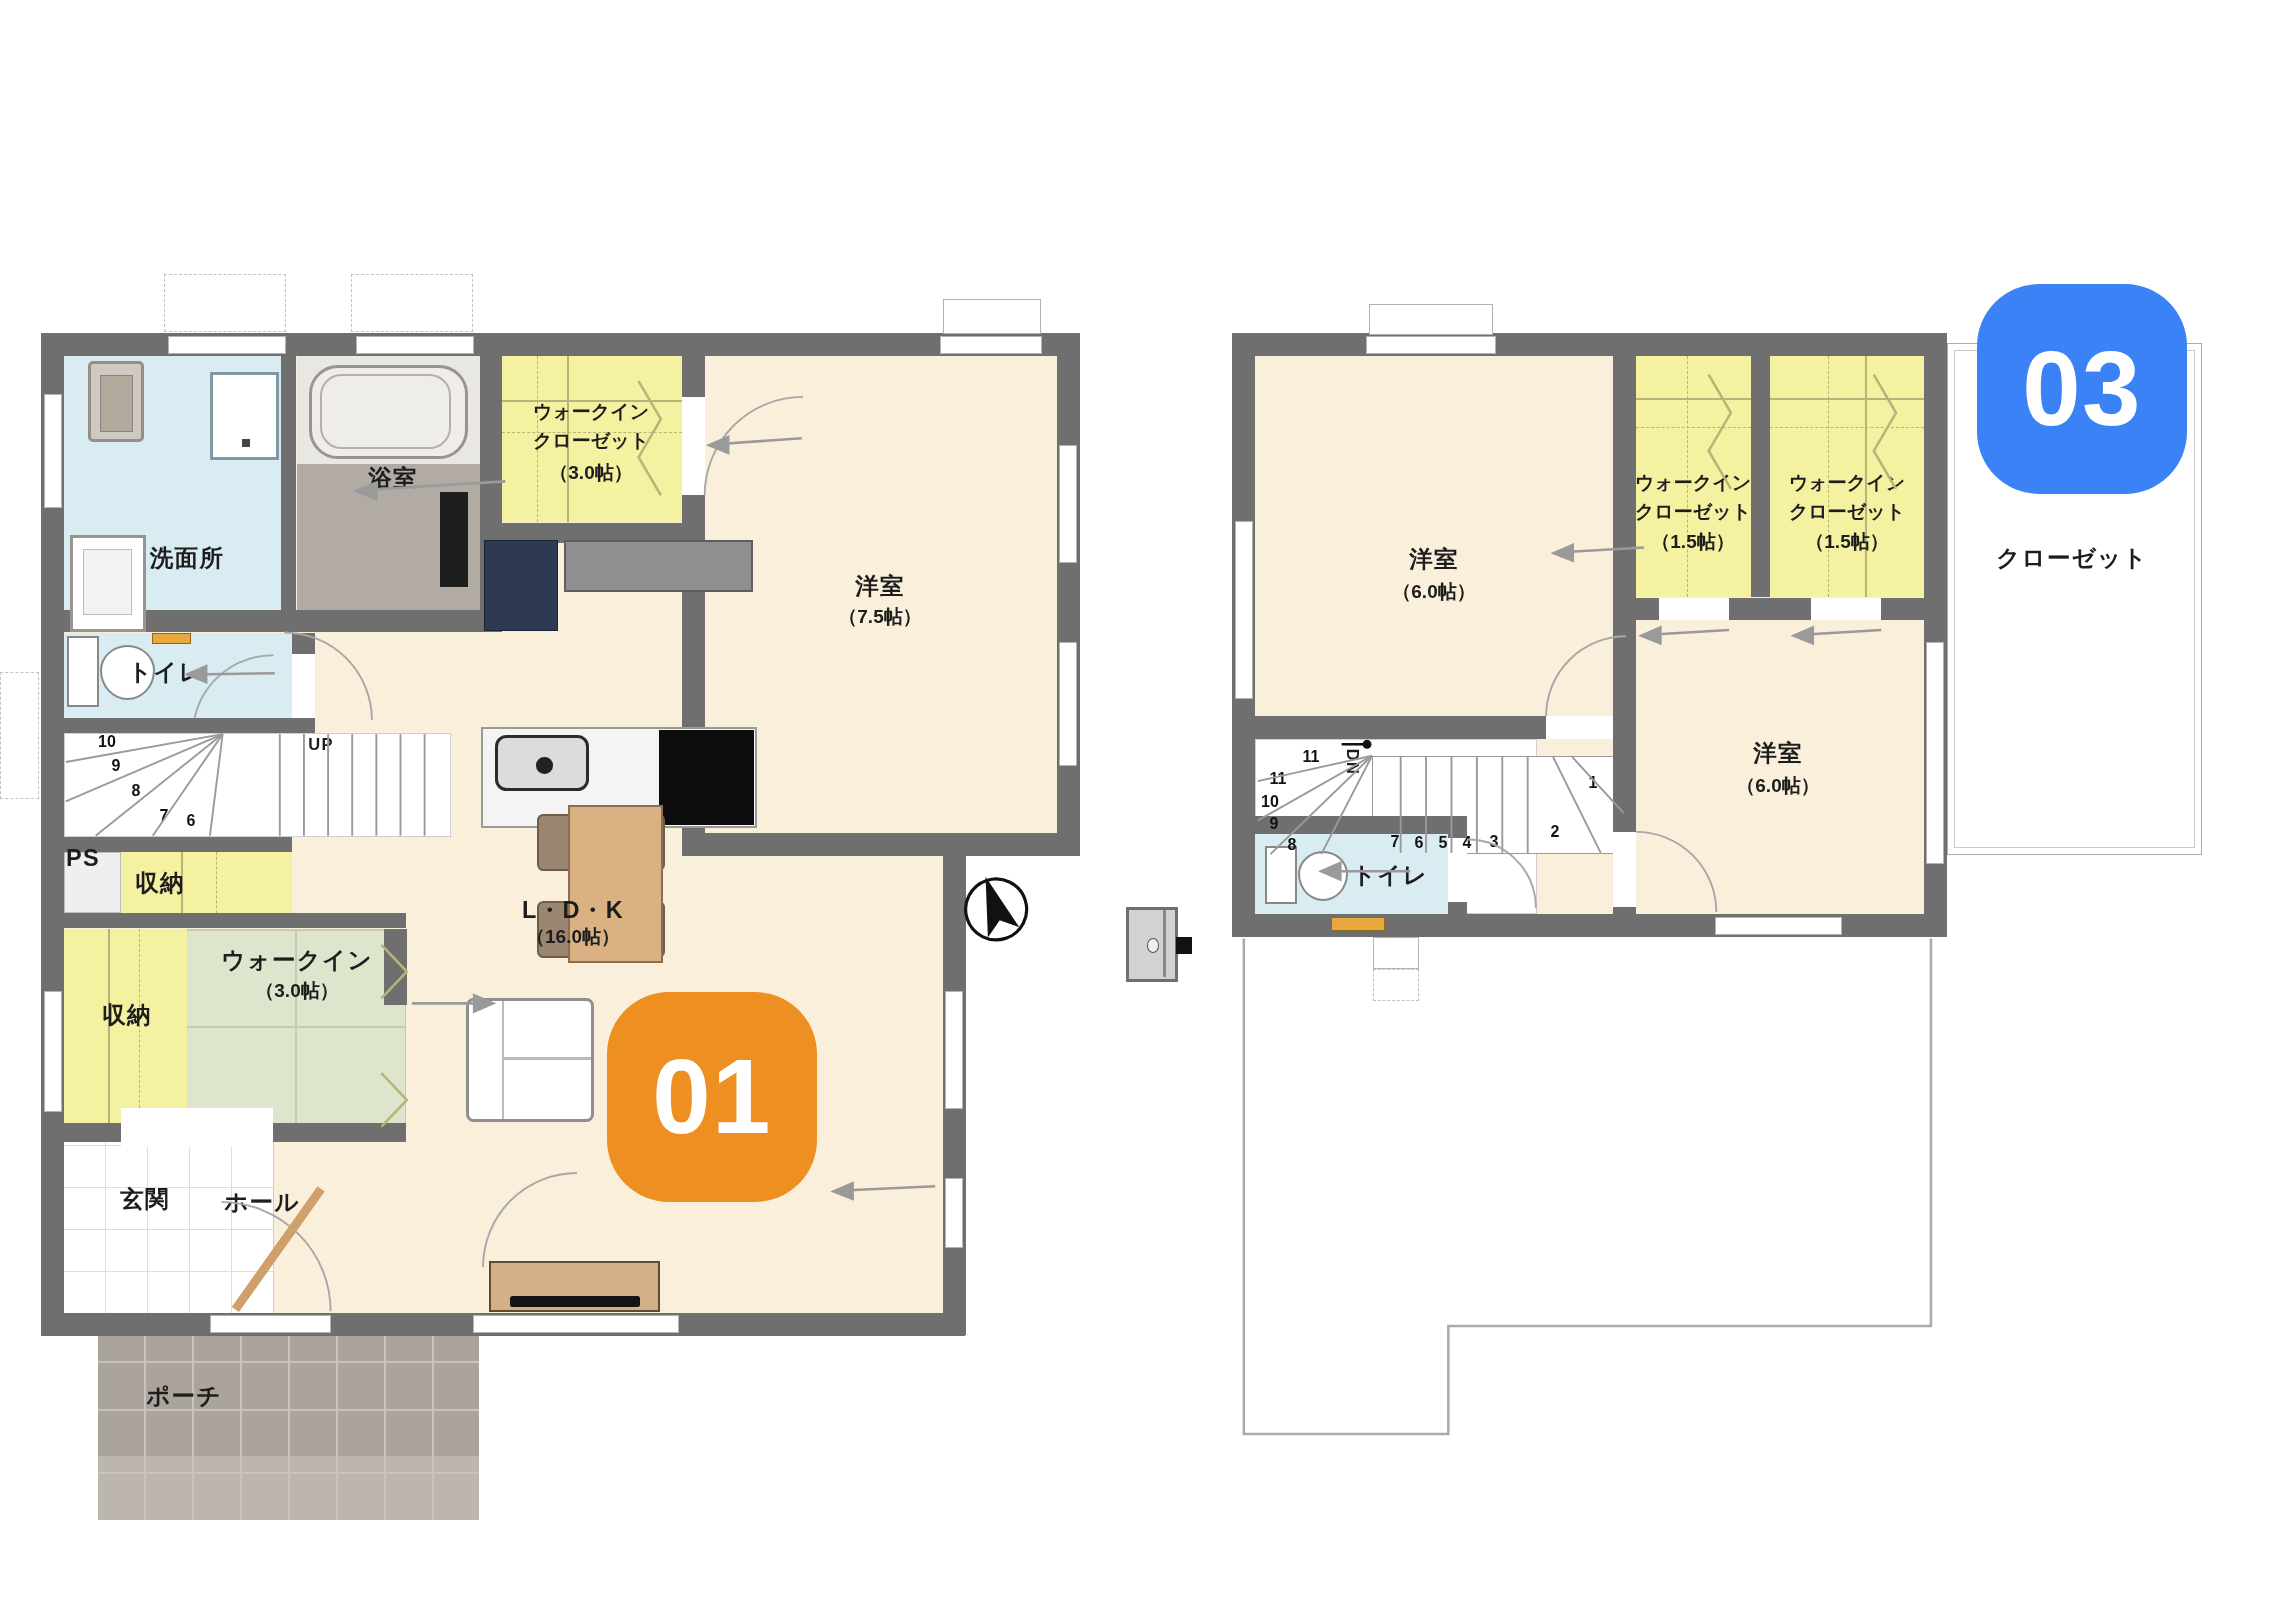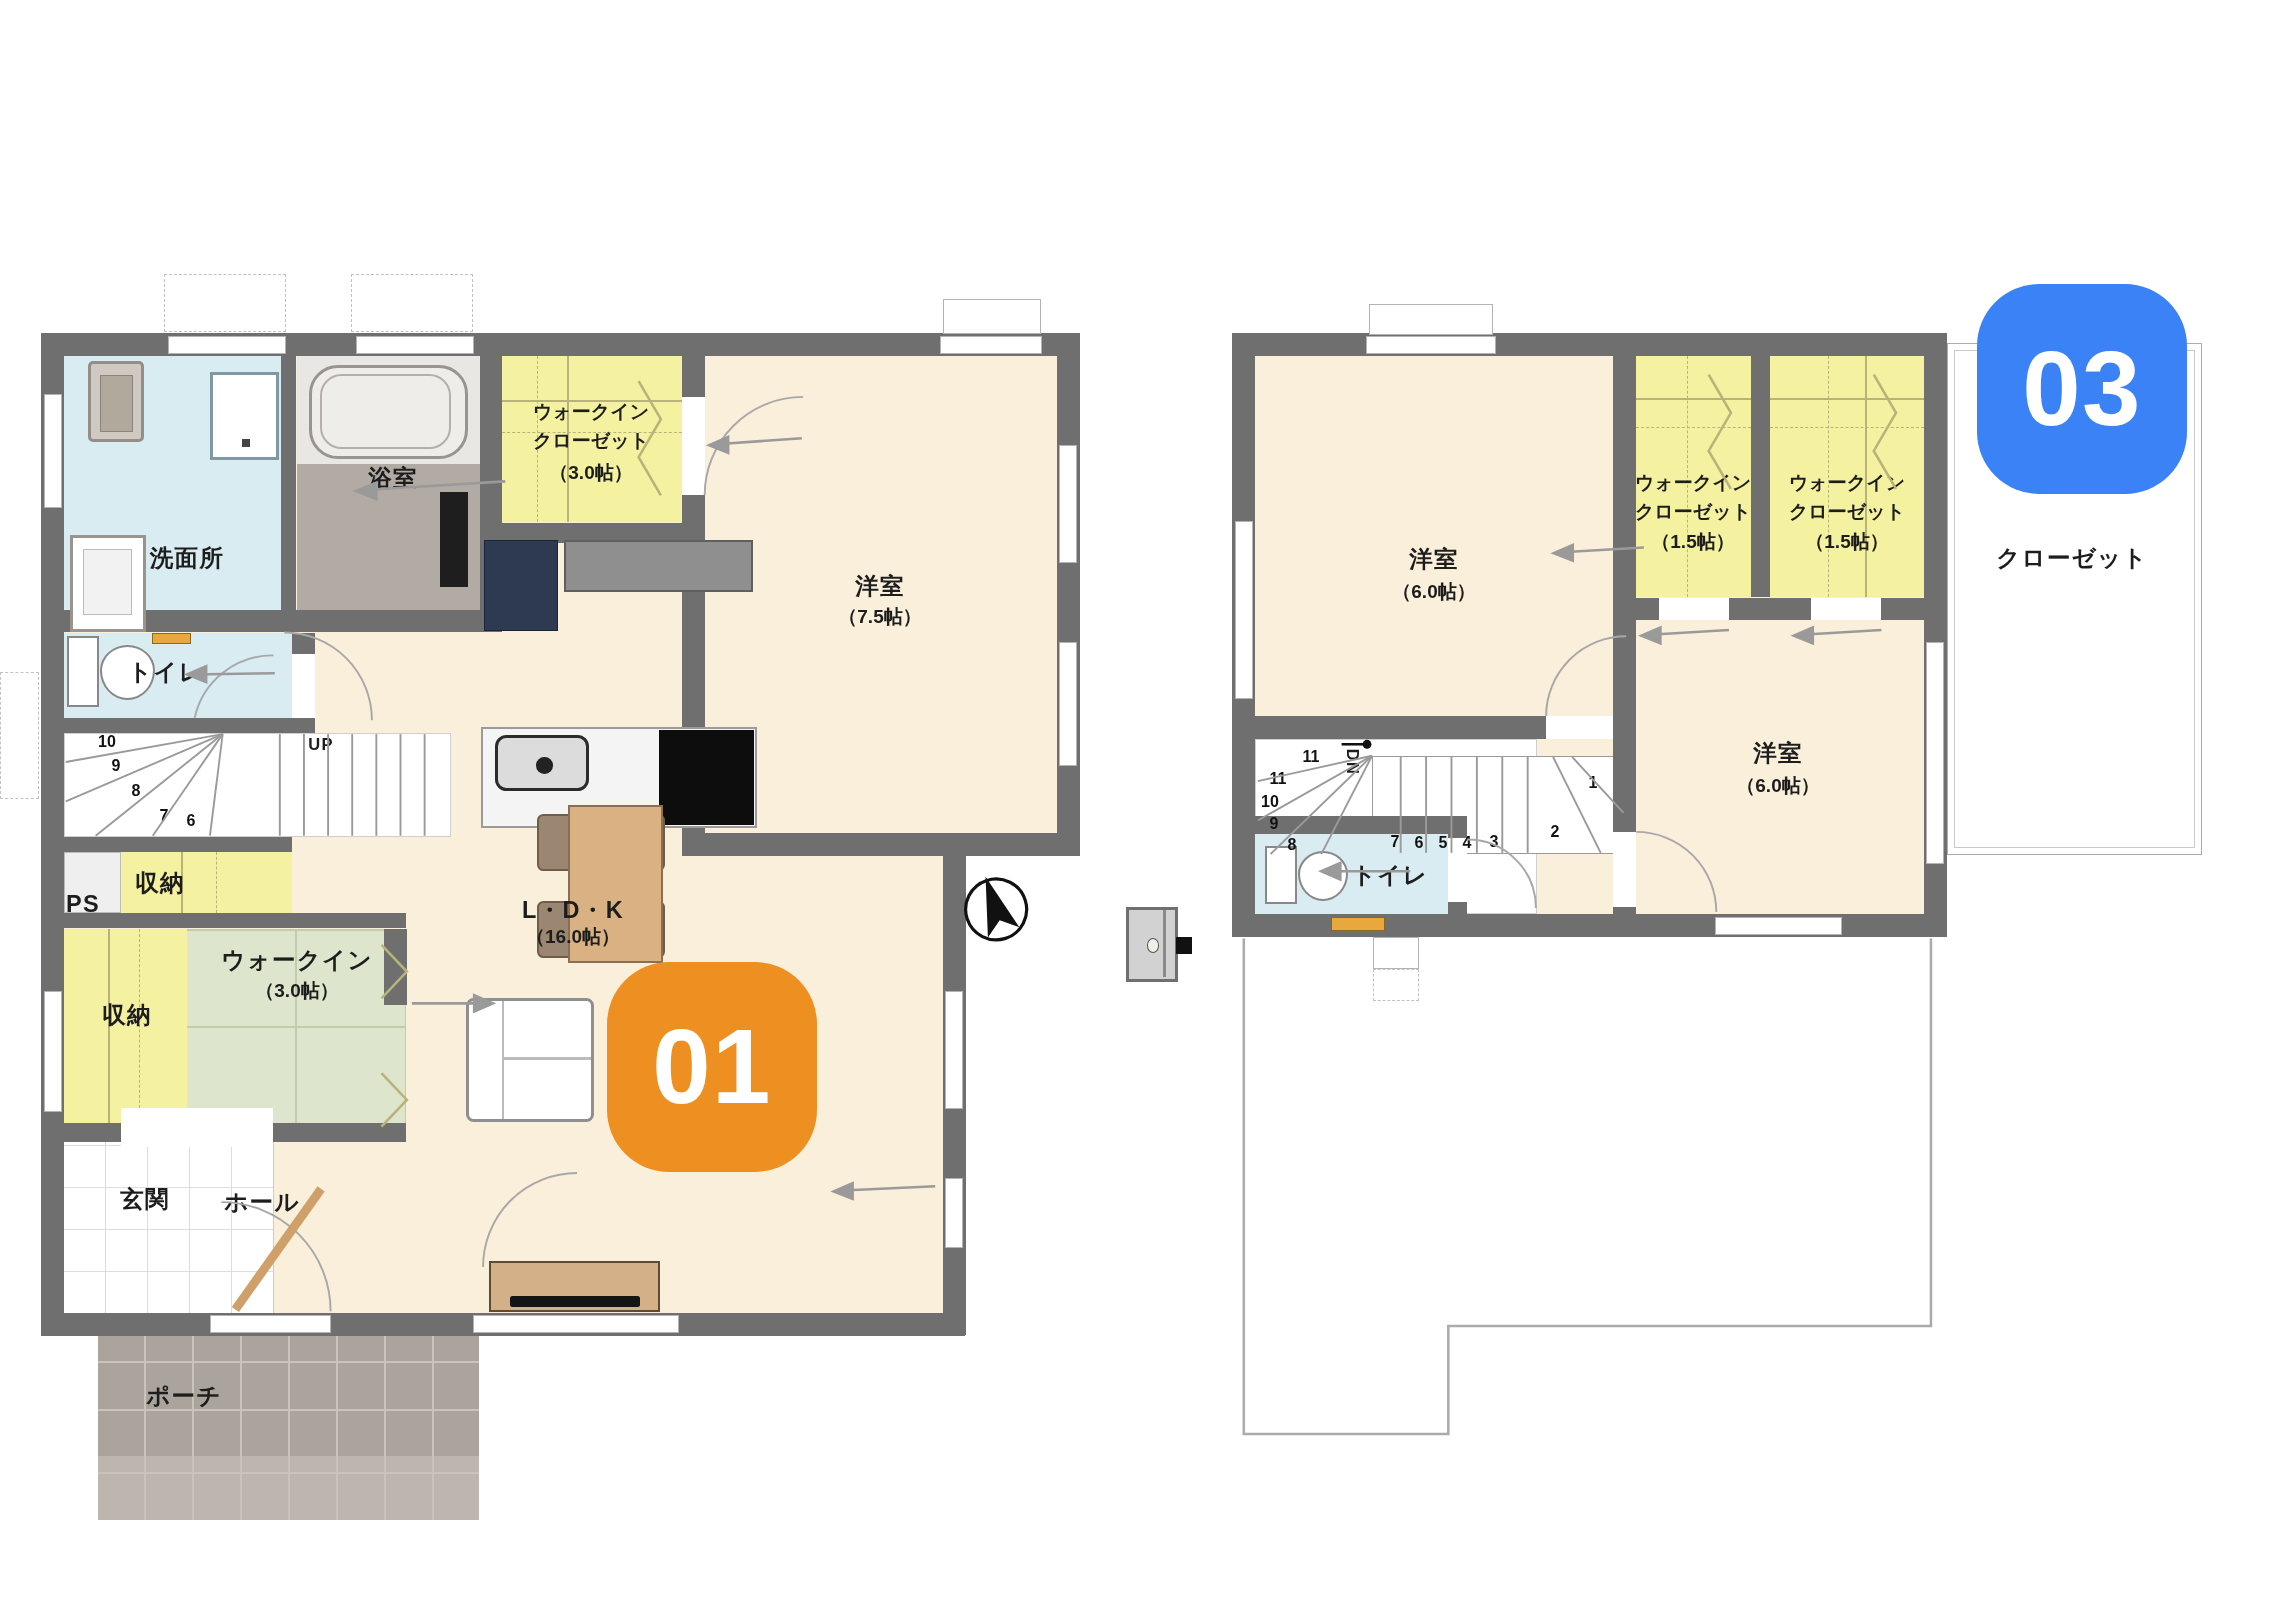--- a/index.html
+++ b/index.html
@@ -173,21 +173,21 @@
     <div class="label sub" style="left:591px;top:473px">（3.0帖）</div>
     <div class="label" style="left:880px;top:586px">洋室</div>
     <div class="label sub" style="left:880px;top:617px">（7.5帖）</div>
     <div class="label" style="left:166px;top:672px">トイレ</div>
     <div class="label small" style="left:321px;top:744px">UP</div>
     <div class="num" style="left:107px;top:742px">10</div>
     <div class="num" style="left:116px;top:766px">9</div>
     <div class="num" style="left:136px;top:791px">8</div>
     <div class="num" style="left:164px;top:816px">7</div>
     <div class="num" style="left:191px;top:821px">6</div>
-    <div class="label" style="left:83px;top:904px">PS</div>
+    <div class="label" style="left:83px;top:858px">PS</div>
     <div class="label" style="left:160px;top:883px">収納</div>
     <div class="label" style="left:127px;top:1015px">収納</div>
     <div class="label" style="left:297px;top:960px">ウォークイン</div>
     <div class="label sub" style="left:297px;top:991px">（3.0帖）</div>
     <div class="label" style="left:573px;top:910px">L・D・K</div>
     <div class="label sub" style="left:573px;top:937px">（16.0帖）</div>
     <div class="label" style="left:145px;top:1199px">玄関</div>
     <div class="label" style="left:262px;top:1202px">ホール</div>
     <div class="label" style="left:184px;top:1396px">ポーチ</div>
   </div>
@@ -363,21 +363,21 @@
       <polygon points="1568,1378 1542,1470 1568,1450 1594,1470" fill="#111"></polygon>
     </g>
   </svg>
 
   <div class="furn" style="left:1126px;top:907px;width:52px;height:75px;background:#D2D2D2;border:3.8px solid #6f6f6f">
     <div style="position:absolute;right:9px;top:0;width:3.2px;height:67px;background:#8a8a8a"></div>
     <div style="position:absolute;left:18px;top:28px;width:10.2px;height:12.7px;background:#efefe6;border:1.9px solid #555;border-radius:50%"></div>
     <div style="position:absolute;right:-16.5px;top:27px;width:15.2px;height:16.5px;background:#111"></div>
   </div>
 
-  <div class="badge" style="left: 607px; top: 962px; width: 210px; height: 210px; background: rgb(238, 143, 34);">
+  <div class="badge" style="left: 607px; top: 992px; width: 210px; height: 210px; background: rgb(238, 143, 34);">
     <span>01</span>
   </div>
   <div class="badge" style="left: 1977px; top: 284px; width: 210px; height: 210px; background: #3b82f6;">
     <span>03</span>
   </div>
 
 </div>
 
 
 </body></html>

